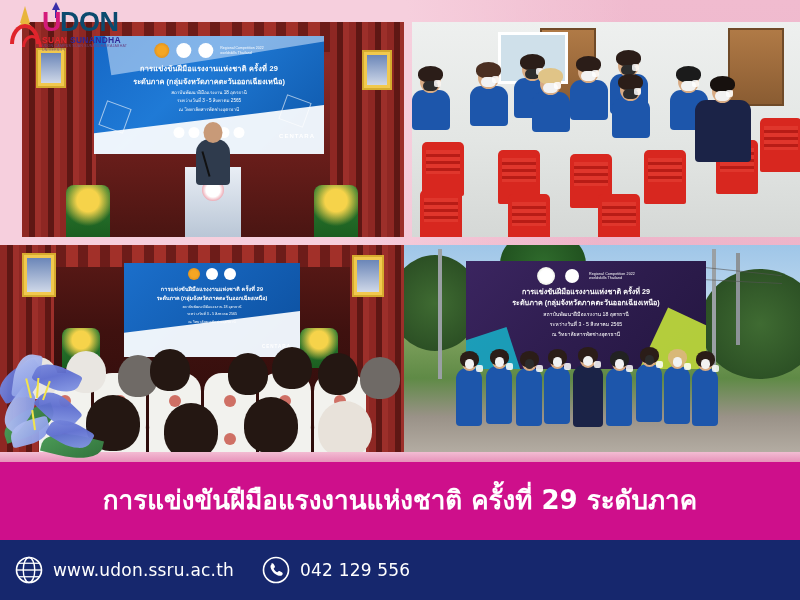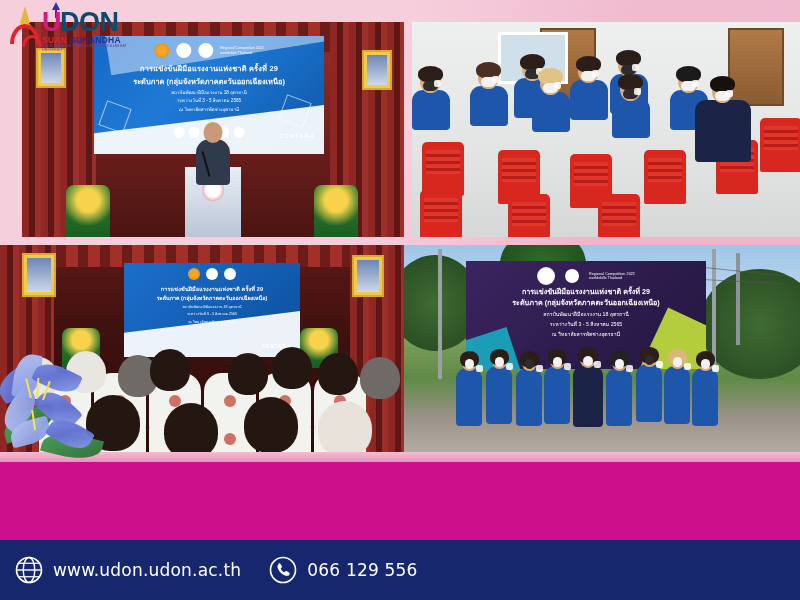--- a/index.html
+++ b/index.html
@@ -533,36 +533,37 @@
     <span class="logo-u">U</span>
     <span class="logo-don">DON</span>
     <span class="logo-sub">
       <span class="s1">SUAN </span><span class="s2">SUNANDHA</span>
     </span>
     <span class="logo-sub2">UDON CAMPUS SUAN SUNANDHA RAJABHAT UNIVERSITY</span>
   </div>
 
   <div class="cap-strip"></div>
   <div class="caption">
+    <div class="c1">การแข่งขันฝีมือแรงงานแห่งชาติ ครั้งที่ 29 ระดับภาค</div>
   </div>
 
   <div class="footer">
     <div class="f-item">
       <svg class="ic" width="30" height="30" viewBox="0 0 24 24">
         <circle cx="12" cy="12" r="10" fill="none" stroke="#fff" stroke-width="1.3"></circle>
         <ellipse cx="12" cy="12" rx="4.6" ry="10" fill="none" stroke="#fff" stroke-width="1.1"></ellipse>
         <line x1="2" y1="12" x2="22" y2="12" stroke="#fff" stroke-width="1.1"></line>
         <line x1="3.6" y1="6.6" x2="20.4" y2="6.6" stroke="#fff" stroke-width="1"></line>
         <line x1="3.6" y1="17.4" x2="20.4" y2="17.4" stroke="#fff" stroke-width="1"></line>
       </svg>
-      <span class="f-text">www.udon.udon.ac.th</span>
+      <span class="f-text">www.udon.ssru.ac.th</span>
     </div>
     <span class="sep"></span>
     <div class="f-item">
       <svg class="ic" width="30" height="30" viewBox="0 0 24 24">
         <circle cx="12" cy="12" r="10" fill="none" stroke="#fff" stroke-width="1.3"></circle>
         <path d="M8.2 6.8c.7-.5 1.6-.3 2 .5l.8 1.5c.3.6.1 1.2-.4 1.6l-.5.4c.5 1.4 1.6 2.5 3 3l.4-.5c.4-.5 1-.7 1.6-.4l1.5.8c.8.4 1 1.3.5 2-.6.8-1.7 1.2-2.8.9-3.1-.8-5.8-3.5-6.6-6.6-.3-1.1.1-2.2.9-2.8z" fill="#fff"></path>
       </svg>
-      <span class="f-text">066 129 556</span>
+      <span class="f-text">042 129 556</span>
     </div>
     <span class="sep"></span>
   </div>
 </div>
 
 </body></html>

